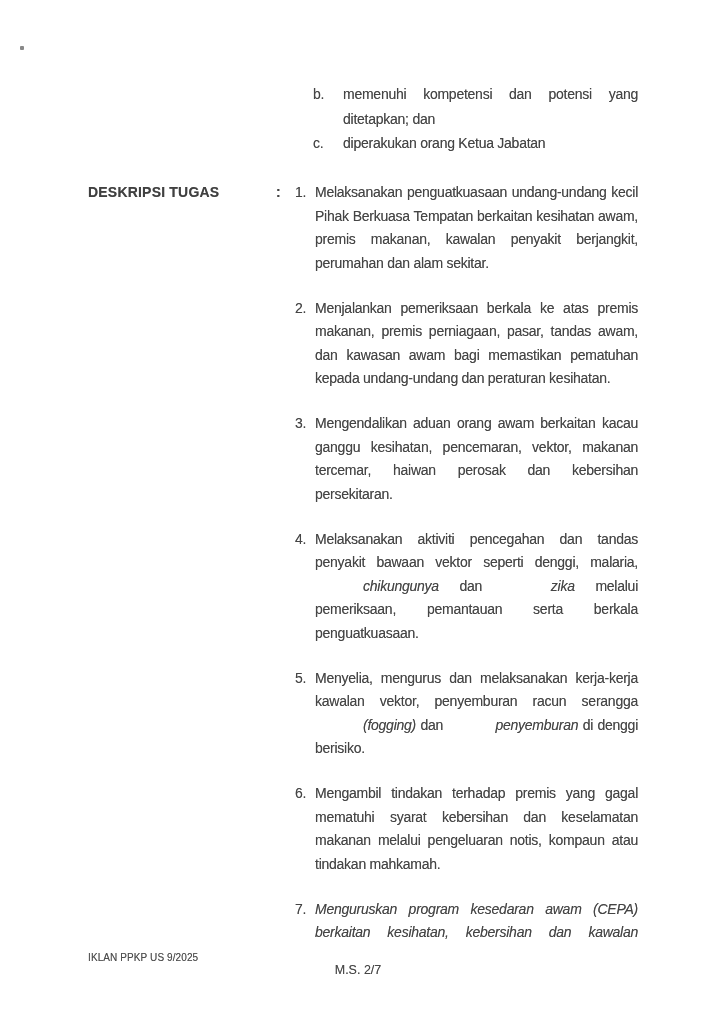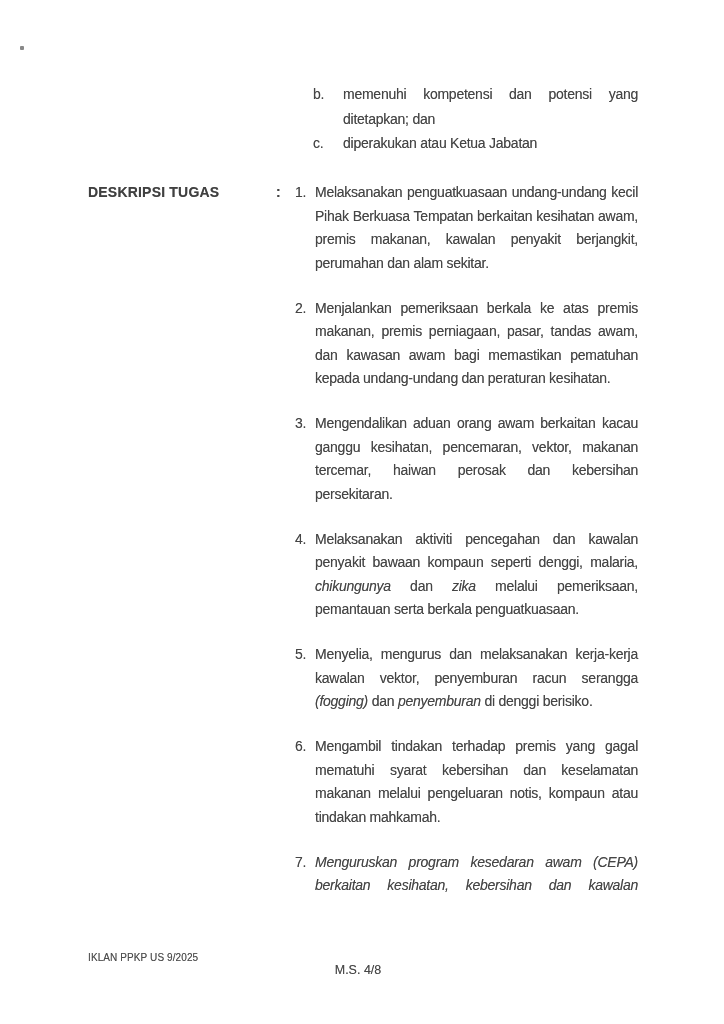--- a/index.html
+++ b/index.html
@@ -73,21 +73,21 @@
     padding: 0;
     list-style: none;
     font-size: 14px;
     line-height: 23.5px;
     letter-spacing: -0.25px;
   }
   .task-item { display: flex; margin: 0 0 21.5px 0; }
   .task-number { width: 20px; flex: none; }
   .task-text { flex: 1; text-align: justify; text-align-last: left; }
   .task-text.justify-last { text-align-last: justify; font-style: italic; }
-  .task-text .seg-italic { font-style: italic; }
+  .task-text .seg-italic { font-style: italic; margin-left: 48px; }
   
   .footer-ref {
     position: absolute;
     left: 88px;
     top: 952px;
     font-size: 10px;
     letter-spacing: 0.1px;
     color: #4e4e4e;
   }
   .footer-page {
@@ -106,21 +106,21 @@
 <div class="page">
   <div class="scan-dot"></div>
 
   <section class="intro-list" id="intro-list">
       <div class="intro-item">
         <span class="intro-marker">b.</span>
         <div class="intro-text">memenuhi kompetensi dan potensi yang ditetapkan; dan</div>
       </div>
       <div class="intro-item">
         <span class="intro-marker">c.</span>
-        <div class="intro-text">diperakukan atau Ketua Jabatan</div>
+        <div class="intro-text">diperakukan orang Ketua Jabatan</div>
       </div>
     </section>
 
   <section class="task-section">
     <h2 class="section-label">DESKRIPSI TUGAS</h2>
     <span class="section-colon">:</span>
     <ol class="task-list" id="task-list">
         <li class="task-item">
           <span class="task-number">1.</span>
           <div class="task-text"><span class="seg-plain">Melaksanakan penguatkuasaan undang-undang kecil Pihak Berkuasa Tempatan berkaitan kesihatan awam, premis makanan, kawalan penyakit berjangkit, perumahan dan alam sekitar.</span></div>
@@ -128,34 +128,34 @@
         <li class="task-item">
           <span class="task-number">2.</span>
           <div class="task-text"><span class="seg-plain">Menjalankan pemeriksaan berkala ke atas premis makanan, premis perniagaan, pasar, tandas awam, dan kawasan awam bagi memastikan pematuhan kepada undang-undang dan peraturan kesihatan.</span></div>
         </li>
         <li class="task-item">
           <span class="task-number">3.</span>
           <div class="task-text"><span class="seg-plain">Mengendalikan aduan orang awam berkaitan kacau ganggu kesihatan, pencemaran, vektor, makanan tercemar, haiwan perosak dan kebersihan persekitaran.</span></div>
         </li>
         <li class="task-item">
           <span class="task-number">4.</span>
-          <div class="task-text"><span class="seg-plain">Melaksanakan aktiviti pencegahan dan kawalan penyakit bawaan kompaun seperti denggi, malaria, </span><span class="seg-italic">chikungunya</span><span class="seg-plain"> dan </span><span class="seg-italic">zika</span><span class="seg-plain"> melalui pemeriksaan, pemantauan serta berkala penguatkuasaan.</span></div>
+          <div class="task-text"><span class="seg-plain">Melaksanakan aktiviti pencegahan dan tandas penyakit bawaan vektor seperti denggi, malaria, </span><span class="seg-italic">chikungunya</span><span class="seg-plain"> dan </span><span class="seg-italic">zika</span><span class="seg-plain"> melalui pemeriksaan, pemantauan serta berkala penguatkuasaan.</span></div>
         </li>
         <li class="task-item">
           <span class="task-number">5.</span>
           <div class="task-text"><span class="seg-plain">Menyelia, mengurus dan melaksanakan kerja-kerja kawalan vektor, penyemburan racun serangga </span><span class="seg-italic">(fogging)</span><span class="seg-plain"> dan </span><span class="seg-italic">penyemburan</span><span class="seg-plain"> di denggi berisiko.</span></div>
         </li>
         <li class="task-item">
           <span class="task-number">6.</span>
           <div class="task-text"><span class="seg-plain">Mengambil tindakan terhadap premis yang gagal mematuhi syarat kebersihan dan keselamatan makanan melalui pengeluaran notis, kompaun atau tindakan mahkamah.</span></div>
         </li>
         <li class="task-item">
           <span class="task-number">7.</span>
           <div class="task-text justify-last"><span class="seg-plain">Menguruskan program kesedaran awam (CEPA) berkaitan kesihatan, kebersihan dan kawalan</span></div>
         </li>
       </ol>
   </section>
 
   <footer>
     <div class="footer-ref">IKLAN PPKP US 9/2025</div>
-    <div class="footer-page">M.S. 4/8</div>
+    <div class="footer-page">M.S. 2/7</div>
   </footer>
 </div>
 
 </body></html>

